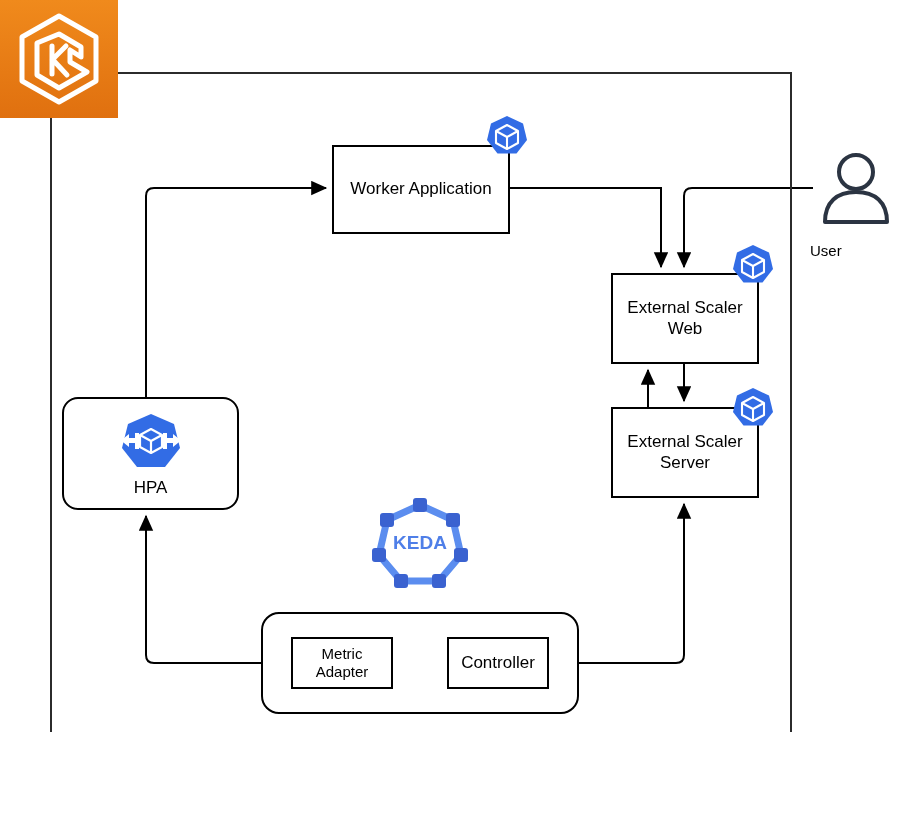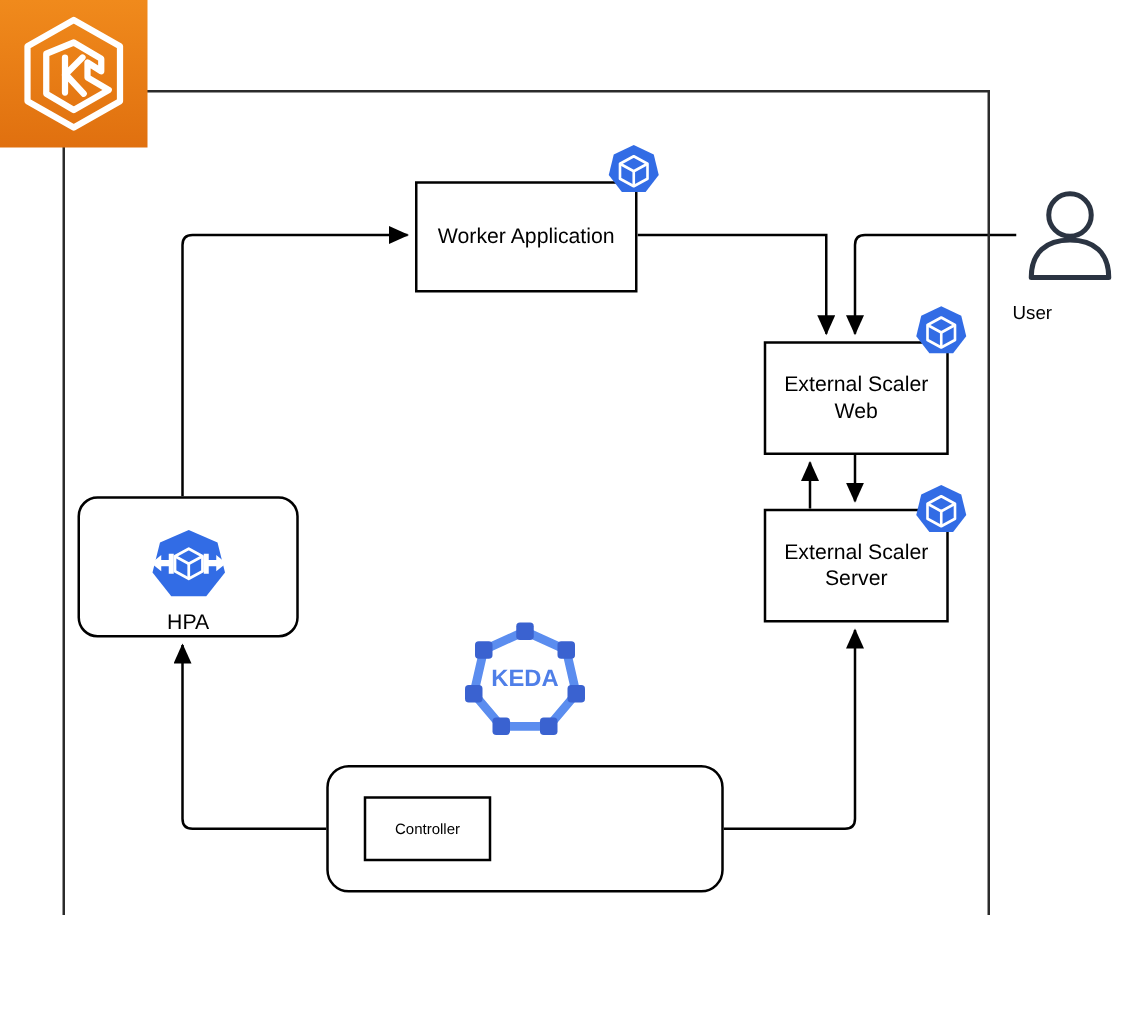--- a/index.html
+++ b/index.html
@@ -75,21 +75,21 @@
     font-size: 17px;
   }
 
   .hpa {
     left: 62px;
     top: 397px;
     width: 177px;
     height: 113px;
     border-radius: 16px;
     flex-direction: column;
-    justify-content: flex-end;
+    justify-content: flex-start;
     padding-top: 12px;
     font-size: 17px;
   }
 
   .operator {
     left: 261px;
     top: 612px;
     width: 318px;
     height: 102px;
     border-radius: 18px;
@@ -112,21 +112,21 @@
   }
   .controller {
     position: relative;
     width: 102px;
     height: 52px;
     border: 2px solid #000000;
     background: #ffffff;
     display: flex;
     align-items: center;
     justify-content: center;
-    font-size: 12px;
+    font-size: 17px;
     box-sizing: border-box;
   }
 
   
   .keda-square {
     position: absolute;
     left: 0px;
     top: 0px;
     width: 118px;
     height: 118px;
@@ -275,20 +275,24 @@
       <rect x="82" y="53" width="14" height="14" rx="3"></rect>
       <rect x="60" y="79" width="14" height="14" rx="3"></rect>
       <rect x="22" y="79" width="14" height="14" rx="3"></rect>
       <rect x="0" y="53" width="14" height="14" rx="3"></rect>
       <rect x="8" y="18" width="14" height="14" rx="3"></rect>
     </g>
     <text x="48" y="54" text-anchor="middle" font-family="Liberation Sans, sans-serif" font-size="19" font-weight="bold" fill="#4f7fe8">KEDA</text>
   </svg>
 
   <div class="node operator">
+    <div class="metric-adapter">
+      <span class="label">Metric
+Adapter</span>
+    </div>
     <div class="controller">
       <span class="label">Controller</span>
     </div>
   </div>
 
   <svg class="user-figure" viewBox="0 0 72 72">
     <g fill="none" stroke="#2b3442" stroke-width="4" stroke-linejoin="round" stroke-linecap="round">
       <circle cx="36" cy="20" r="17"></circle>
       <path d="M5,70 C5,50 17,40 36,40 C55,40 67,50 67,70 Z"></path>
     </g>

